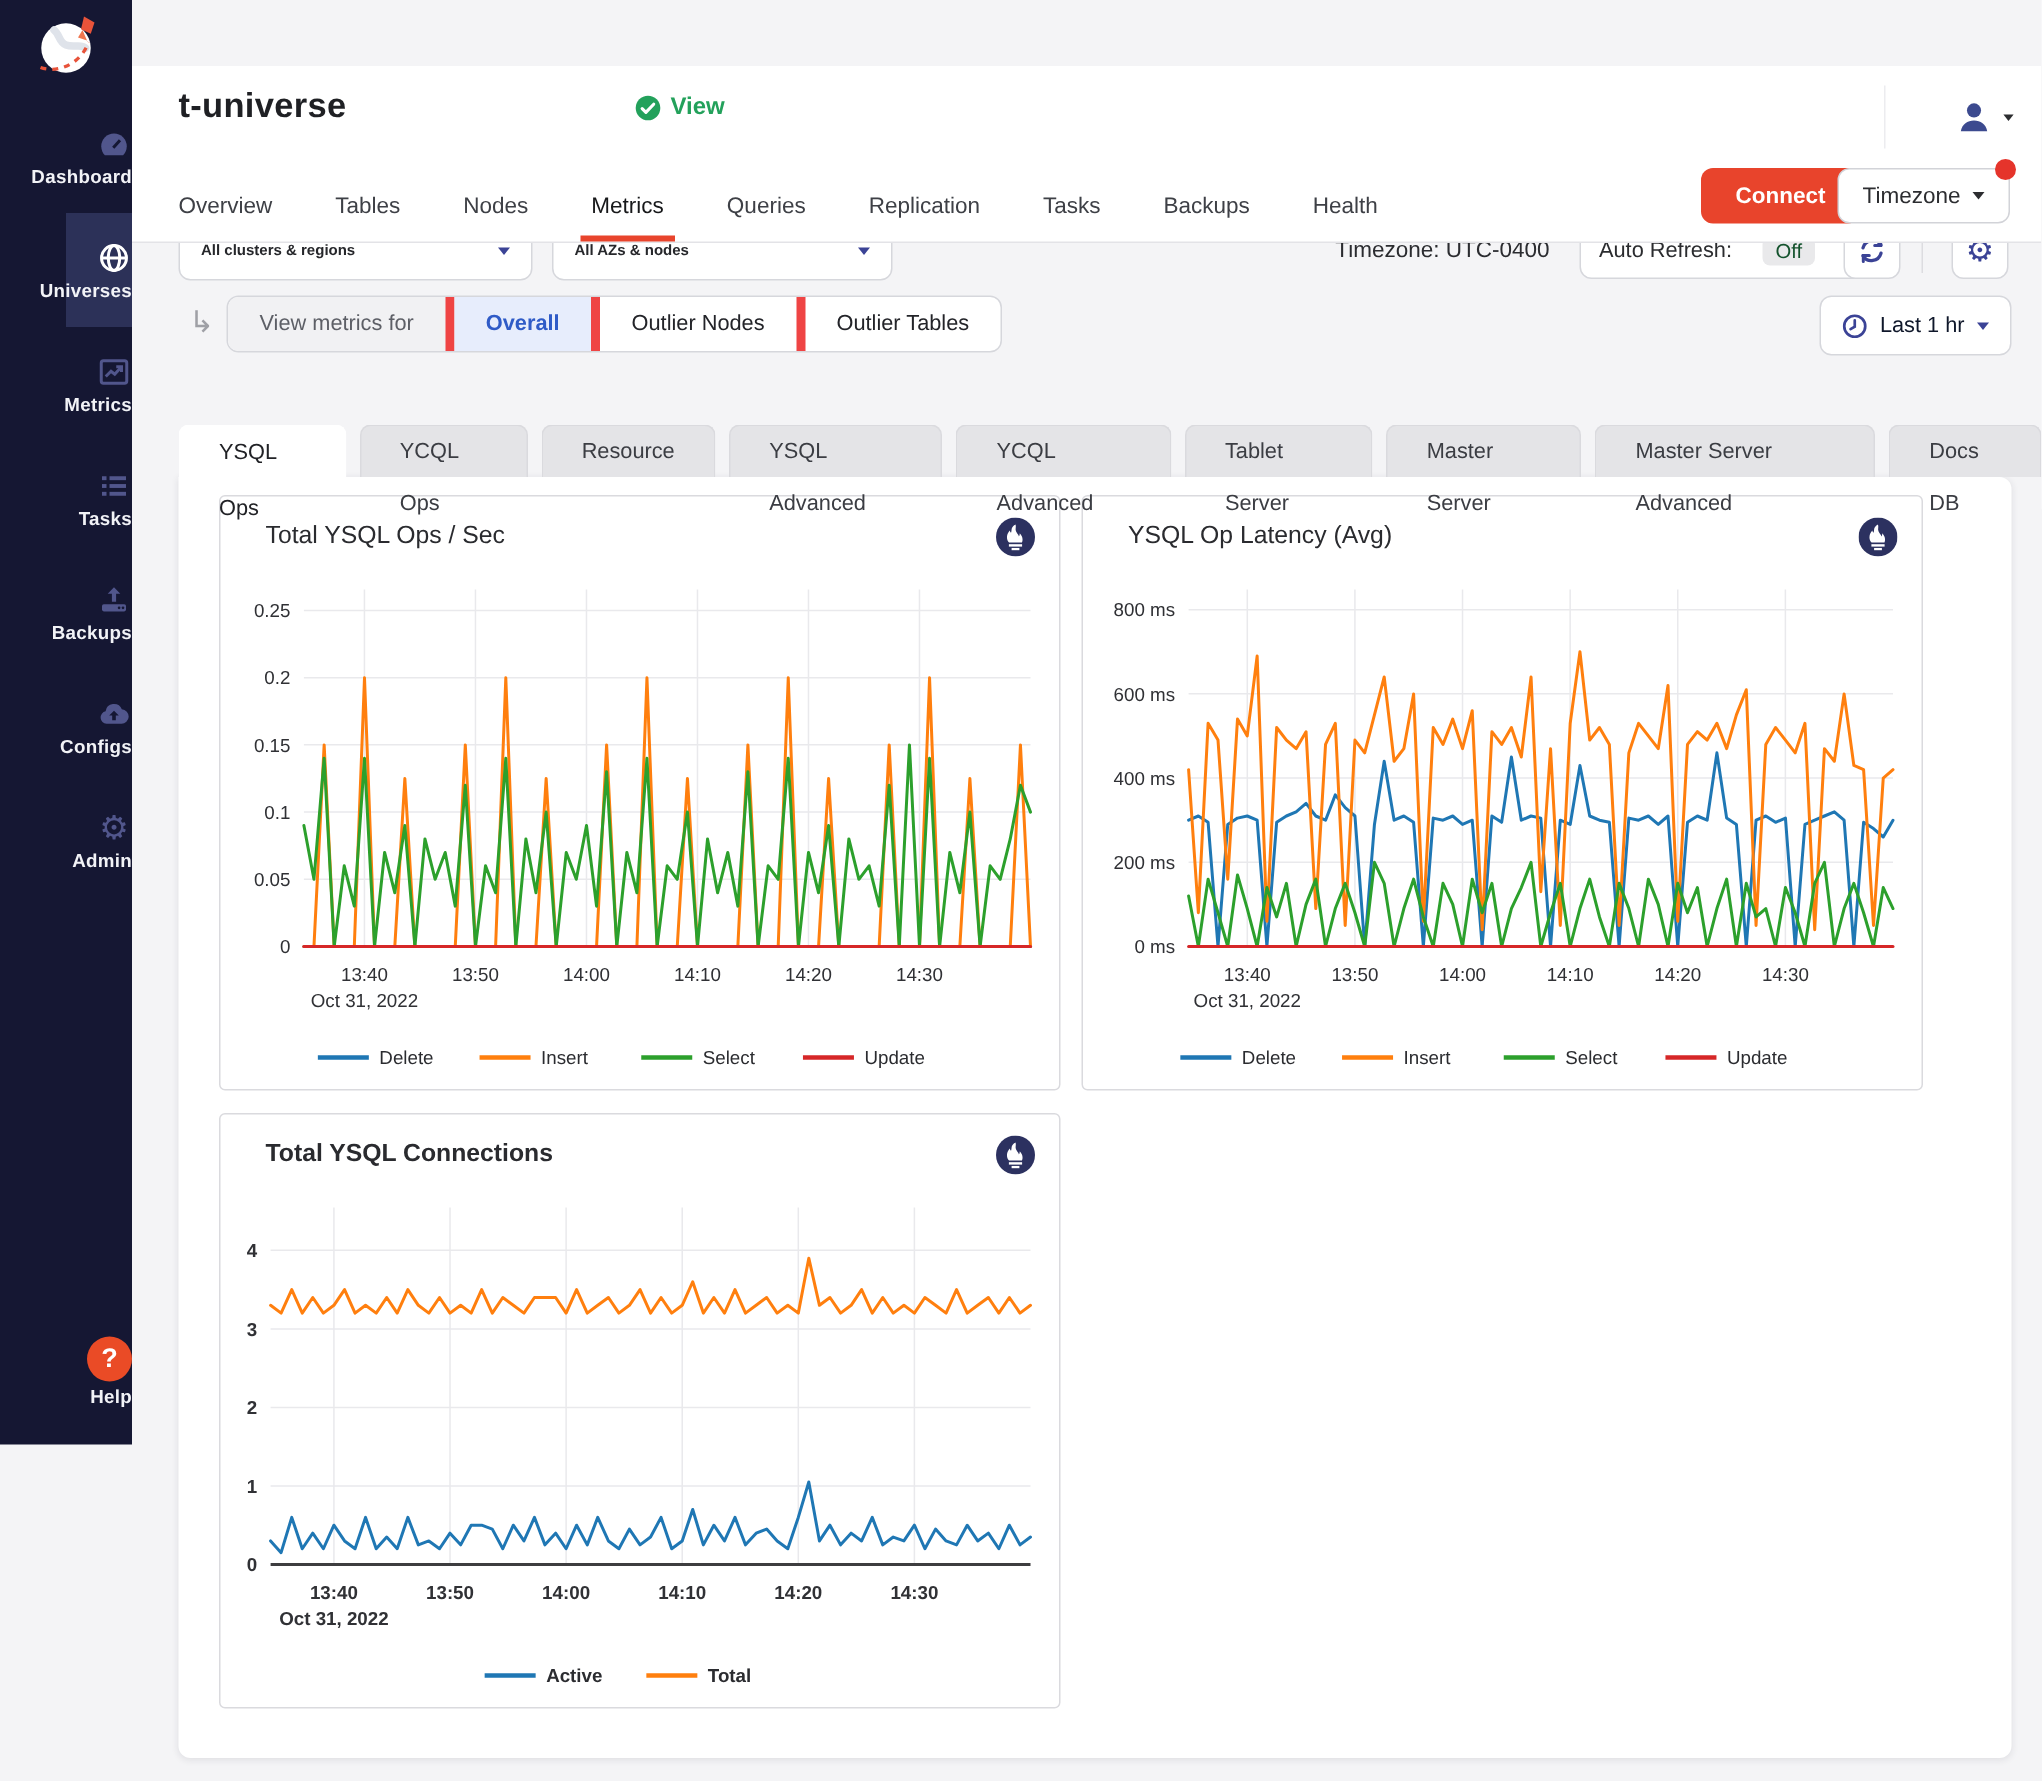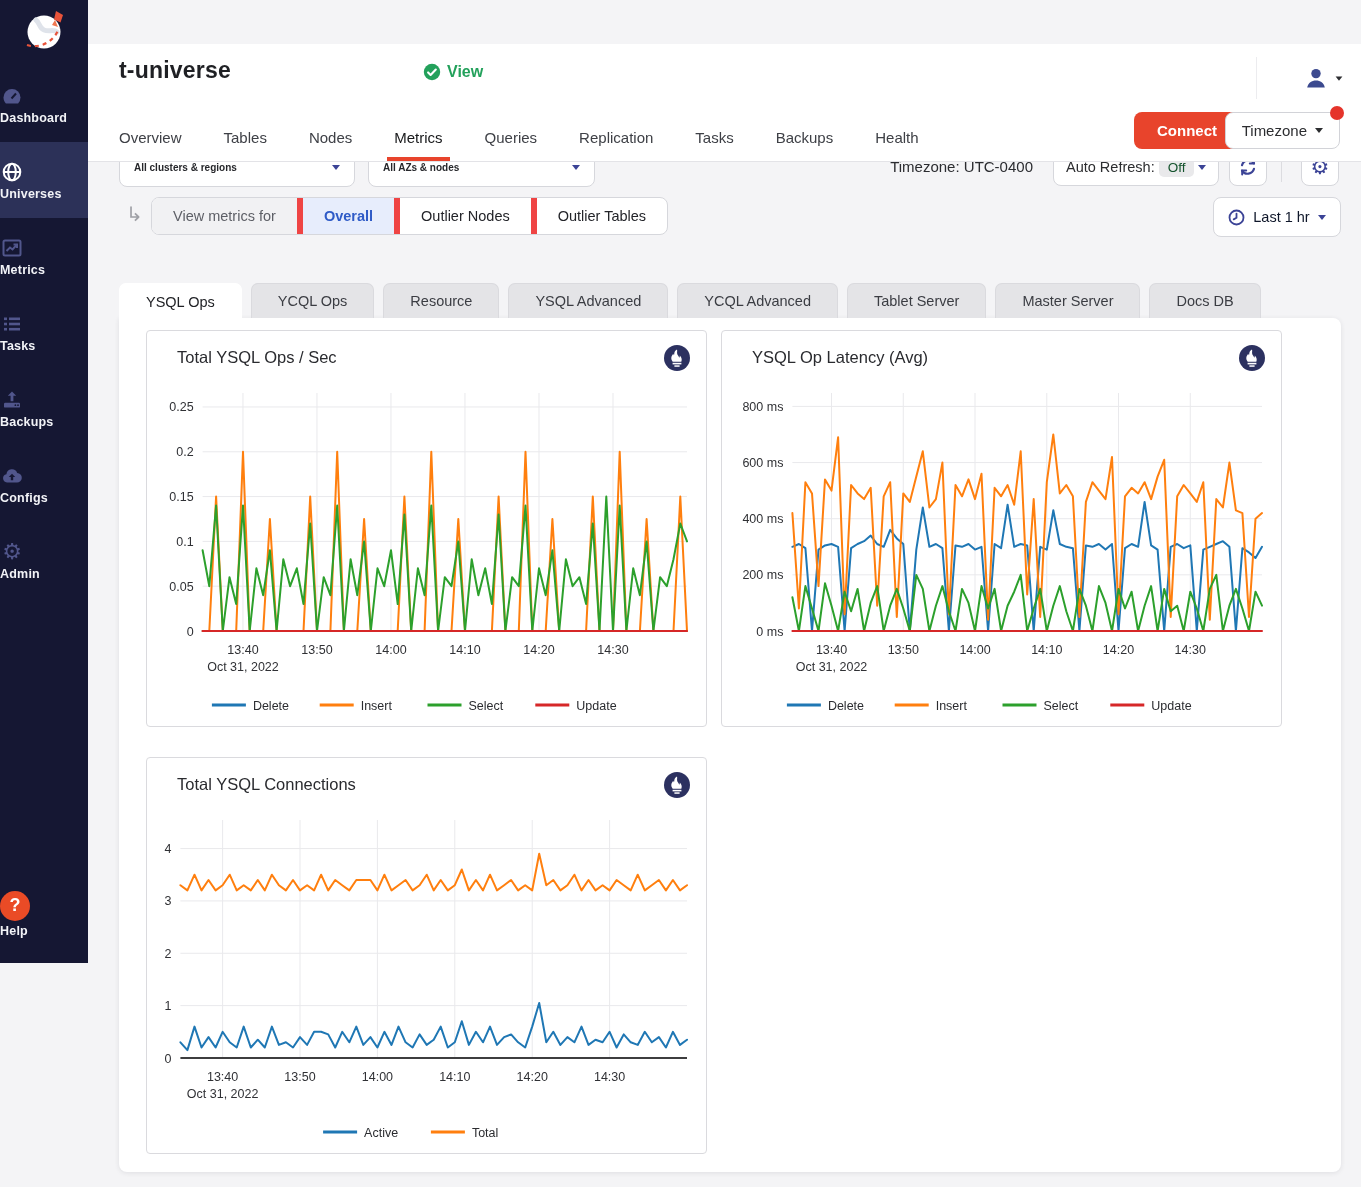--- a/index.html
+++ b/index.html
@@ -3,21 +3,21 @@
 <meta charset="utf-8">
 <style>
   * { margin:0; padding:0; box-sizing:border-box; }
   body { font-family:"Liberation Sans", sans-serif; background:#f4f4f6; }
   #app { position:relative; width:1361px; height:1187px; background:#f4f4f6; overflow:hidden; }
   [data-interactable="true"] { cursor:pointer; }
 
   
   .sidebar { position:absolute; left:0; top:0; width:88px; height:963px; background:#151733; display:flex; flex-direction:column; z-index:5; }
   .logo-wrap { height:66px; display:flex; align-items:center; justify-content:center; }
-  .s-item { height:76px; display:flex; flex-direction:column; align-items:flex-start; justify-content:center; gap:3px; color:#51568c; }
+  .s-item { height:76px; display:flex; flex-direction:column; align-items:flex-end; justify-content:center; gap:3px; color:#51568c;margin-left:44px; }
   .s-item.active { background:#2c3158; color:#ffffff; }
   .s-item .s-label { font-size:12.5px; color:#f2f3f7; font-weight:600; letter-spacing:.2px; }
   .s-icon { width:24px; height:24px; display:flex; align-items:center; justify-content:center; }
   .s-icon svg { width:24px; height:24px; }
   .help-item { margin-top:auto; margin-bottom:14px; height:70px; }
   .help-circle { width:30px; height:30px; border-radius:50%; background:#ea4b26; color:#fff; font-weight:700; font-size:18px; display:flex; align-items:center; justify-content:center; }
 
   
   .header { position:absolute; left:88px; top:0; width:1273px; height:118px; background:#fff; border-bottom:1px solid #e3e3e7; z-index:4;margin-top:44px; }
   .uni-title { position:absolute; left:31px; top:13px; font-size:23px; font-weight:700; color:#1f2024; letter-spacing:.2px; }
@@ -29,21 +29,21 @@
   .nav-tab.active::after { content:""; position:absolute; left:14px; right:14px; bottom:0; height:4px; background:#e8442c; }
   .connect-btn { position:absolute; right:121px; bottom:12px; background:#e8442c; color:#fff; font-weight:700; font-size:15px; border:none; border-radius:8px; padding:10px 23px; }
   .actions-btn { position:absolute; right:21px; bottom:12px; background:#fff; color:#2c2d30; font-size:15px; border:1px solid #d2d3d8; border-radius:8px; padding:9px 16px; display:flex; align-items:center; gap:8px; }
   .actions-dot { position:absolute; top:-7px; right:-5px; width:14px; height:14px; border-radius:50%; background:#e5342b; }
   .caret { width:0; height:0; border-left:4.5px solid transparent; border-right:4.5px solid transparent; border-top:5.5px solid #3b4396; display:inline-block; }
   .caret.dark { border-top-color:#2c2d30; }
 
   
   .select-box { position:absolute; height:40px; background:#fff; border:1px solid #d6d7dc; border-radius:8px; display:flex; align-items:center; justify-content:space-between; padding:0 14px; font-size:10px; color:#26272b; font-weight:600; }
   .timezone { position:absolute; right:328px; top:158px; font-size:15px; color:#2b2c30; }
-  .autorefresh { position:absolute; left:1053px; top:148px; height:38px; background:#fff; border:1px solid #d6d7dc; border-radius:8px; display:flex; align-items:center; gap:4px; padding:0 12px; font-size:14.5px; color:#2b2c2f; }
+  .autorefresh { position:absolute; left:1053px; top:148px; height:38px; background:#fff; border:1px solid #d6d7dc; border-radius:8px; display:flex; align-items:center; gap:20px; padding:0 12px; font-size:14.5px; color:#2b2c2f; }
   .off-pill { background:#e9e9eb; border-radius:5px; padding:2px 9px; font-size:13.5px; color:#14532d; }
   .icon-btn { position:absolute; width:38px; height:38px; background:#fff; border:1px solid #d6d7dc; border-radius:8px; display:flex; align-items:center; justify-content:center; color:#3b4396; }
   .tool-divider { position:absolute; left:1281px; top:152px; width:1px; height:30px; background:#dcdce0; }
   .return-icon { position:absolute; left:126px; top:202px; font-size:20px; color:#9fa0a6; }
   .pill-group { position:absolute; left:151px; top:197px; height:38px; display:flex; background:#fff; border:1px solid #d6d7dc; border-radius:8px; overflow:hidden; font-size:14.5px; }
   .pill-seg { display:flex; align-items:center; padding:0 21px; border-right:6px solid #ef4444; color:#232429; }
   .pill-seg:last-child { border-right:none; }
   .pill-seg.muted { background:#f1f1f3; color:#5d5f66; }
   .pill-seg.sel { background:#e7edfc; color:#2f5bc7; font-weight:700; }
   .range-btn { position:absolute; left:1213px; top:197px; width:128px; height:40px; background:#fff; border:1px solid #d6d7dc; border-radius:8px; display:flex; align-items:center; justify-content:center; gap:8px; font-size:14.5px; color:#0f172a; }
@@ -241,20 +241,21 @@
   </div>
 
   <div class="m-tabs" data-interactable="false">
     <div class="m-tab active" data-interactable="true">YSQL Ops</div>
     <div class="m-tab" data-interactable="true">YCQL Ops</div>
     <div class="m-tab" data-interactable="true">Resource</div>
     <div class="m-tab" data-interactable="true">YSQL Advanced</div>
     <div class="m-tab" data-interactable="true">YCQL Advanced</div>
     <div class="m-tab" data-interactable="true">Tablet Server</div>
     <div class="m-tab" data-interactable="true">Master Server</div>
+    <div class="m-tab" data-interactable="true">Master Server Advanced</div>
     <div class="m-tab" data-interactable="true">Docs DB</div>
   </div>
 
   <div class="panel" data-interactable="false">
 
     <div class="chart-card" style="left:27px; top:12px;" data-interactable="false">
       <div class="card-title" data-interactable="false">Total YSQL Ops / Sec</div>
       <svg class="prom-icon" viewBox="0 0 26 26" data-interactable="true">
           <circle cx="13" cy="13" r="13" fill="#2c3160"></circle>
           <path fill="#fff" d="M13 4.6c.6 1.9-.4 3 .4 4.8.5 1.2 1.6 2 1.9 3.3.4-.6.6-1.5.5-2.2 1.2 1.2 1.9 2.7 1.9 4.1 0 .9-.2 1.7-.4 2.1H8.7c-.9-1-1.4-2.2-1.4-3.6 0-1.9 1.1-3.3 1.9-4.4.2.9.8 1.5.8 1.5.8-1.5-.5-3.8 3-5.6z"></path>
@@ -342,21 +343,21 @@
             <text x="95.9" y="328.5" font-size="12.5" fill="#2b2c30" font-family="Liberation Sans, sans-serif">Delete</text>
             <line x1="162.7" y1="324" x2="196.7" y2="324" stroke="#ff7f0e" stroke-width="3"></line>
             <text x="203.7" y="328.5" font-size="12.5" fill="#2b2c30" font-family="Liberation Sans, sans-serif">Insert</text>
             <line x1="270.5" y1="324" x2="304.5" y2="324" stroke="#2ca02c" stroke-width="3"></line>
             <text x="311.5" y="328.5" font-size="12.5" fill="#2b2c30" font-family="Liberation Sans, sans-serif">Select</text>
             <line x1="378.3" y1="324" x2="412.3" y2="324" stroke="#d62728" stroke-width="3"></line>
             <text x="419.3" y="328.5" font-size="12.5" fill="#2b2c30" font-family="Liberation Sans, sans-serif">Update</text>
           </svg></div>
     </div>
 
-    <div class="chart-card" style="left:27px; top:439px;" data-interactable="false">
+    <div class="chart-card" style="left:27px; top:424px;font-weight:bold;" data-interactable="false">
       <div class="card-title" data-interactable="false">Total YSQL Connections</div>
       <svg class="prom-icon" viewBox="0 0 26 26" data-interactable="true">
           <circle cx="13" cy="13" r="13" fill="#2c3160"></circle>
           <path fill="#fff" d="M13 4.6c.6 1.9-.4 3 .4 4.8.5 1.2 1.6 2 1.9 3.3.4-.6.6-1.5.5-2.2 1.2 1.2 1.9 2.7 1.9 4.1 0 .9-.2 1.7-.4 2.1H8.7c-.9-1-1.4-2.2-1.4-3.6 0-1.9 1.1-3.3 1.9-4.4.2.9.8 1.5.8 1.5.8-1.5-.5-3.8 3-5.6z"></path>
           <rect x="8.6" y="17.8" width="8.8" height="1.6" fill="#fff"></rect>
           <rect x="10.4" y="20.3" width="5.2" height="1.5" fill="#fff"></rect>
         </svg>
       <div class="chart-host" data-interactable="true"><svg width="541" height="345" viewBox="0 0 541 345">
             <line x1="65.61666666666667" y1="12" x2="65.61666666666667" y2="250" stroke="#e9e9ec" stroke-width="1"></line>
             <line x1="143.01388888888889" y1="12" x2="143.01388888888889" y2="250" stroke="#e9e9ec" stroke-width="1"></line>

